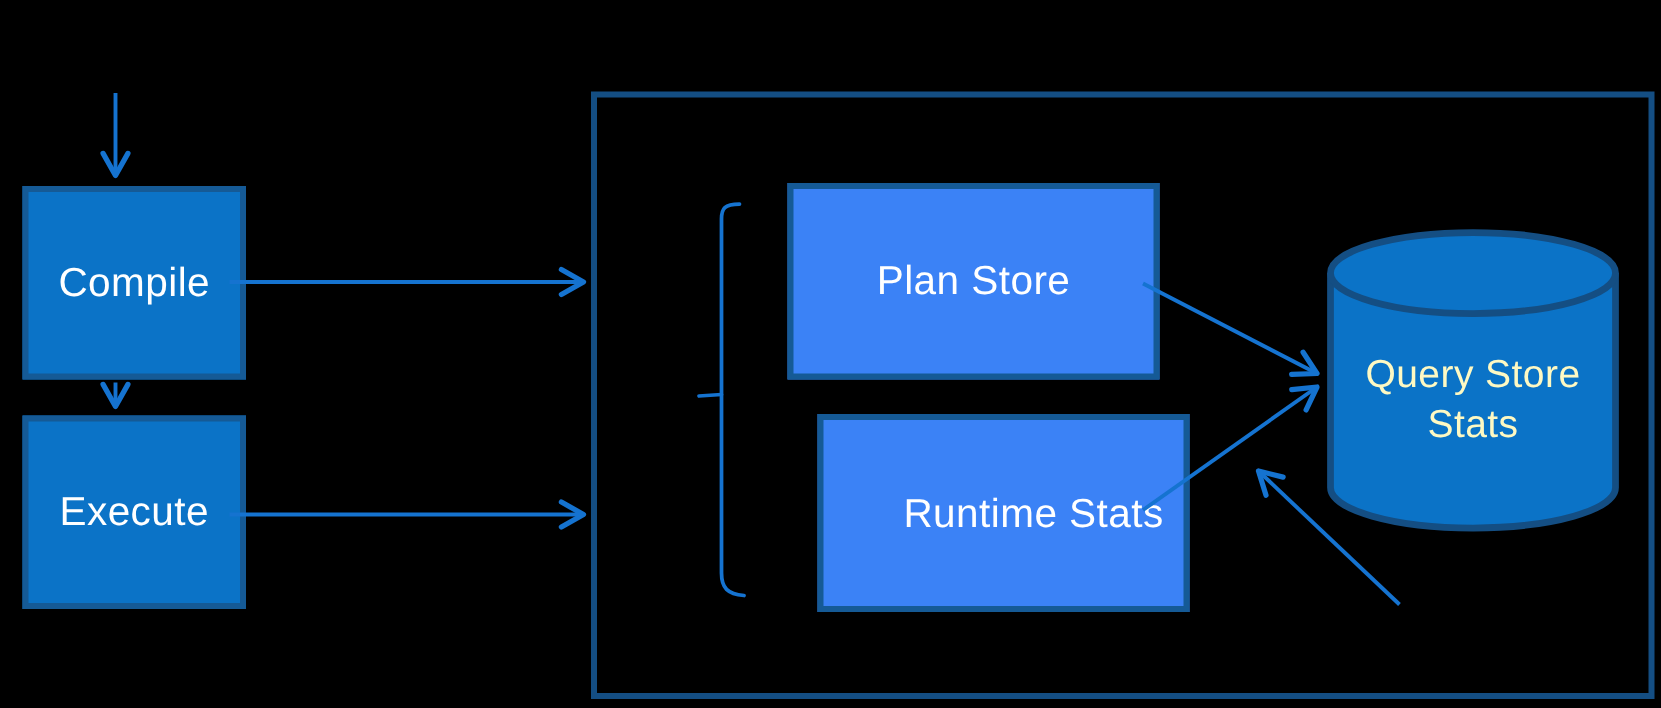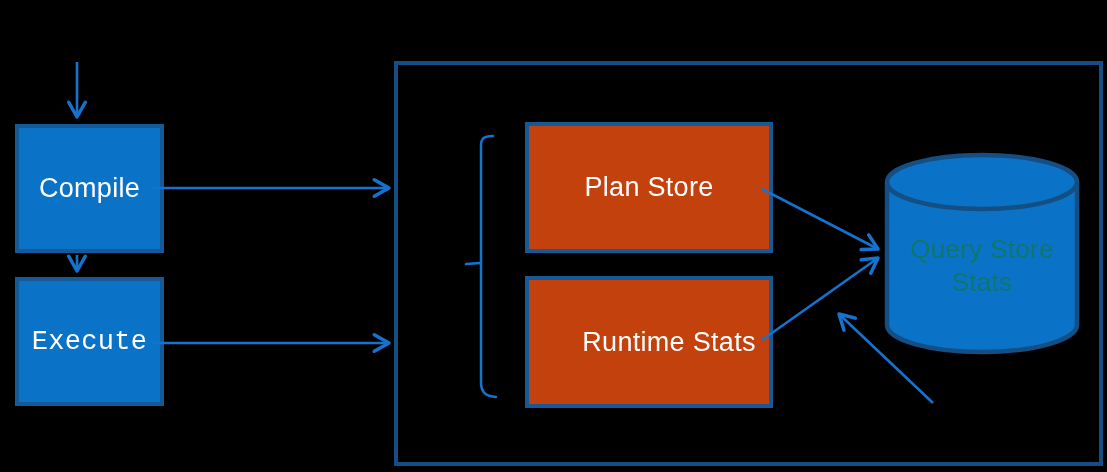--- a/index.html
+++ b/index.html
@@ -25,41 +25,41 @@
     font-size: 27px;
     font-weight: 400;
     letter-spacing: 0.3px;
     margin-left: 12px;
   }
   .node-blue {
     background: #0b73c7;
     border: 4px solid #155a96;
   }
   .node-orange {
-    background: #c2410c;
+    background: #3b82f6;
     border: 4px solid #155a96;
   }
   #compile-box  { left: 3px;   top: 124px; width: 149px; height: 129px; }
-  #execute-box  { left: 3px;   top: 277px; width: 149px; height: 129px; font-family: Liberation Mono, monospace; }
+  #execute-box  { left: 3px;   top: 277px; width: 149px; height: 129px; }
   #plan-store-box    { left: 513px; top: 122px; width: 248px; height: 131px; }
-  #runtime-stats-box { left: 513px; top: 276px; width: 248px; height: 132px; padding-left: 40px; }
+  #runtime-stats-box { left: 533px; top: 276px; width: 248px; height: 132px; padding-left: 40px; }
   #query-store-container {
     position: absolute;
     box-sizing: border-box;
     left: 394px; top: 61px;
     width: 709px; height: 405px;
     border: 4px solid #144e83;
     background: transparent;
   }
   #cylinder-label {
     position: absolute;
     left: 889px; top: 233px;
     width: 186px;
     text-align: center;
-    color: #0f766e;
+    color: #fef9c3;
     font-size: 26px;
     line-height: 33px;
     letter-spacing: 0.3px;
   }
   svg.overlay {
     position: absolute;
     left: 0; top: 0;
     width: 1107px;
     height: 472px;
     pointer-events: none;

